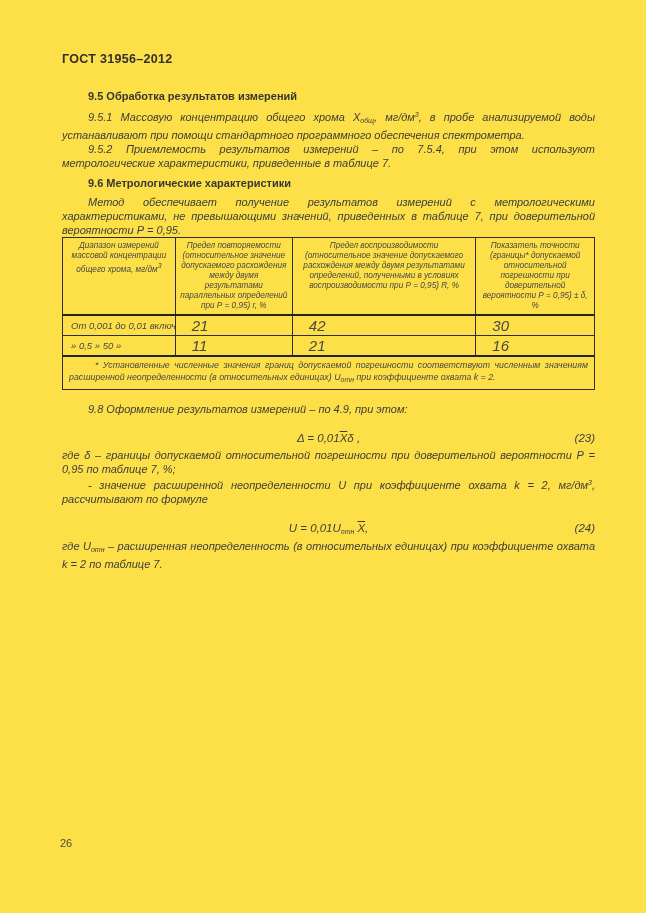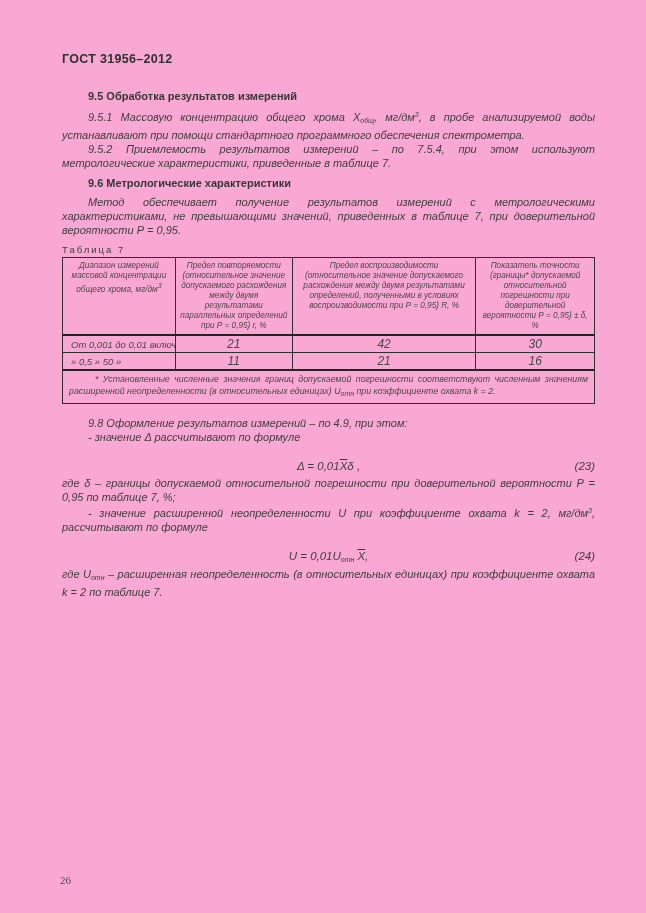--- a/index.html
+++ b/index.html
@@ -1,21 +1,21 @@
 <!DOCTYPE html>
 <html><head>
 <meta charset="utf-8">
 <style>
   * { box-sizing: border-box; margin: 0; padding: 0; }
   html, body { background: #ffffff; }
   body { font-family: "Liberation Sans", sans-serif; }
   .page {
     position: relative;
     width: 646px; height: 913px;
-    background: #f9a8d4;
+    background: #fde047;
     overflow: hidden;
   }
   .content {
     position: absolute;
     left: 62px; top: 52px;
     width: 533px;
     color: #3d3d3d;
   }
   .doc-header {
     font-size: 12.5px;
@@ -64,23 +64,22 @@
   table.t7 th {
     font-weight: normal;
     font-size: 8.2px;
     line-height: 10px;
     text-align: center;
     vertical-align: top;
     padding: 3px 4px;
     border-bottom: 2.5px solid #242424;
   }
   table.t7 td.val {
-    font-size: 12px;
-    text-align: center;
-    padding: 1px 0;
+    font-size: 15px;
+    padding: 1px 16px;
     height: 13px;
   }
   table.t7 td.c1 {
     font-size: 9.5px;
     text-align: left;
     padding: 1px 4px 1px 8px;
     white-space: nowrap;
     overflow: hidden;
   }
   table.t7 tr.fnrow td {
@@ -101,46 +100,44 @@
   }
   .ovl { text-decoration: overline; }
   .formula .gap { margin-left: 3px; }
   .eqnum {
     position: absolute;
     right: 0; top: 0;
     font-style: italic;
   }
   .pageno {
     position: absolute;
-    left: 60px; top: 874px;
+    left: 60px; top: 837px;
     font-size: 11px;
     font-style: normal;
     color: #4a4a4a;
-    font-family: Liberation Serif, serif;
   }
 </style>
 </head>
 <body>
 
 <div class="page">
   <div class="content">
 
     <div class="doc-header">ГОСТ 31956–2012</div>
 
     <h3 class="sec">9.5 Обработка результатов измерений</h3>
 
     <p class="para"><span>9.5.1 Массовую концентрацию общего хрома Х</span><sub>общ</sub><span>, мг/дм</span><sup>3</sup><span>, в пробе анализируемой воды устанавливают при помощи стандартного программного обеспечения спектрометра.</span></p>
 
     <p class="para">9.5.2 Приемлемость результатов измерений – по 7.5.4, при этом используют метрологические характеристики, приведенные в таблице 7.</p>
 
     <h3 class="sec">9.6 Метрологические характеристики</h3>
 
     <p class="para">Метод обеспечивает получение результатов измерений с метрологическими характеристиками, не превышающими значений, приведенных в таблице 7, при доверительной вероятности Р = 0,95.</p>
 
-    <div class="tbl-label">Таблица 7</div>
 
     <table class="t7">
       <colgroup>
         <col style="width:21.2%">
         <col style="width:22.0%">
         <col style="width:34.5%">
         <col style="width:22.3%">
       </colgroup>
       <thead>
         <tr>
@@ -163,21 +160,20 @@
           <td class="val">21</td>
           <td class="val">16</td>
         </tr>
         <tr class="fnrow">
           <td colspan="4"><span>* Установленные численные значения границ допускаемой погрешности соответствуют численным значениям расширенной неопределенности (в относительных единицах) U</span><sub>отн</sub><span> при коэффициенте охвата k = 2.</span></td>
         </tr>
       </tbody>
     </table>
 
     <p class="para">9.8 Оформление результатов измерений – по 4.9, при этом:</p>
-    <p class="para">- значение Δ рассчитывают по формуле</p>
 
     <div class="formula">
       <span><span>Δ = 0,01</span><span class="ovl">X</span><span>δ ,</span></span>
       <span class="eqnum">(23)</span>
     </div>
 
     <p class="para noind">где δ – границы допускаемой относительной погрешности при доверительной вероятности Р = 0,95 по таблице 7, %;</p>
 
     <p class="para"><span>- значение расширенной неопределенности U при коэффициенте охвата k = 2, мг/дм</span><sup>3</sup><span>, рассчитывают по формуле</span></p>
 

